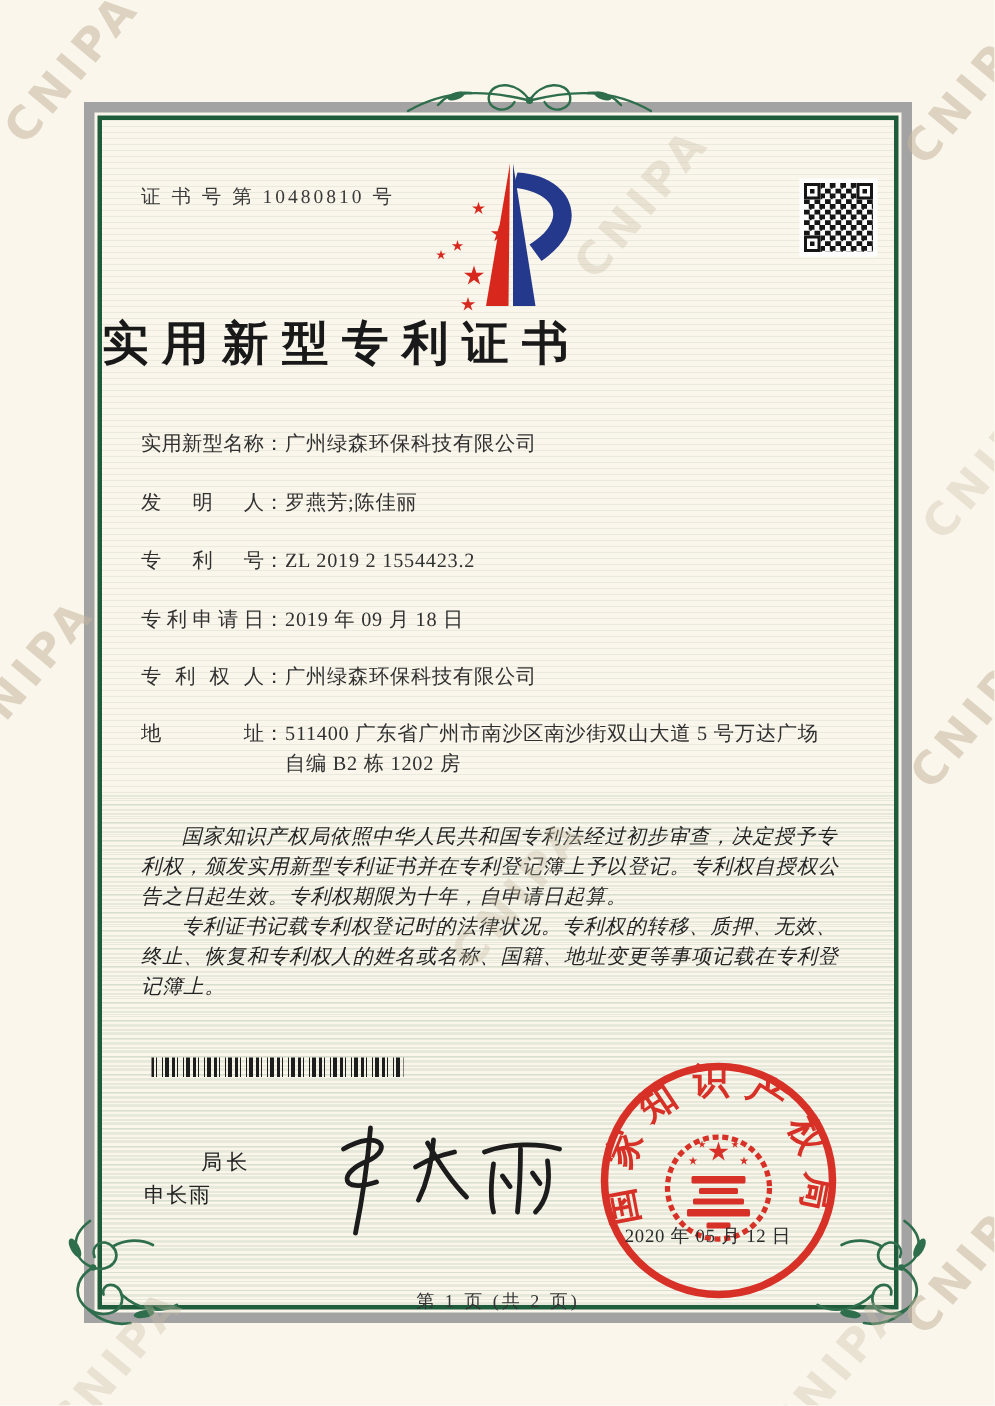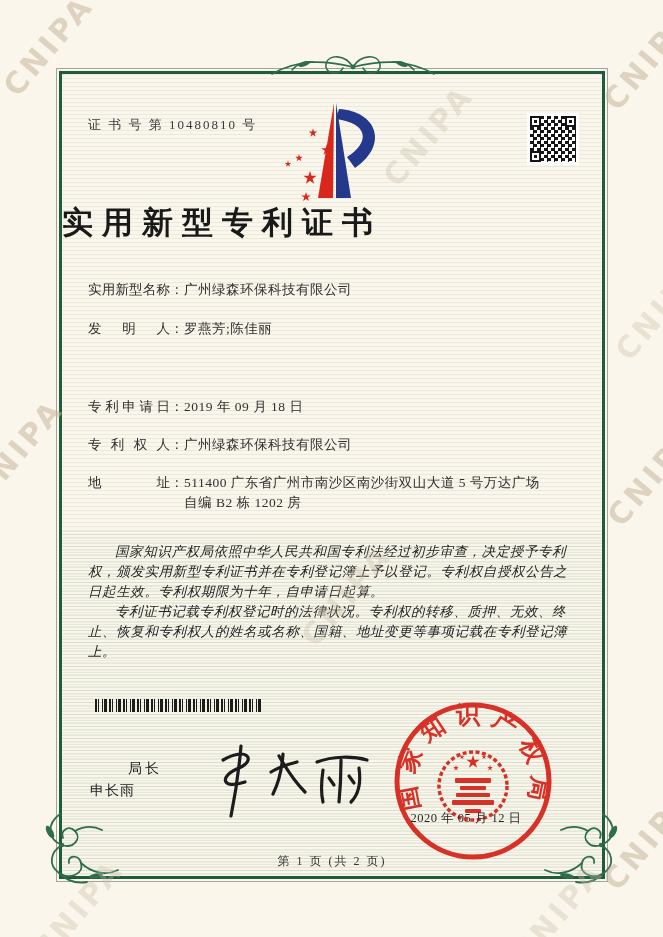--- a/index.html
+++ b/index.html
@@ -15,21 +15,21 @@
     font-family:"DejaVu Sans","Liberation Sans",sans-serif;
     font-weight:bold; font-size:30px; letter-spacing:4px;
     color:rgba(196,182,156,.55);
     transform:rotate(-50deg);
     white-space:nowrap;
   }
   .wm.faint{color:rgba(200,188,165,.35);}
   
   .frame{
     position:absolute; left:56px; top:68px; width:552px; height:814px;
-    border:1px solid #a3a3a3; padding:2px; box-sizing:border-box; z-index:1;
+    border:7px solid #a3a3a3; padding:2px; box-sizing:border-box; z-index:1;
   }
   .frame-inner{
     position:relative; width:100%; height:100%; box-sizing:border-box;
     border:3px solid #1e5c3c;
     background:
       repeating-linear-gradient(180deg, rgba(122,158,126,.13) 0 1px, rgba(0,0,0,0) 1px 4px);
   }
   .wave-strong{
     position:absolute; left:0; right:0; top:57%; bottom:0; z-index:0;
     background:repeating-linear-gradient(180deg, rgba(110,150,115,.14) 0 1px, rgba(0,0,0,0) 1px 3px);
@@ -139,20 +139,23 @@
         <div class="finder f-bl"></div>
       </div>
 
       <div class="title">实用新型专利证书</div>
 
       <div class="frow r1">
         <span class="flabel">实用新型名称</span><span class="fcolon">：</span><span class="fvalue">广州绿森环保科技有限公司</span>
       </div>
       <div class="frow r2">
         <span class="flabel">发明人</span><span class="fcolon">：</span><span class="fvalue">罗燕芳;陈佳丽</span>
+      </div>
+      <div class="frow r3">
+        <span class="flabel">专利号</span><span class="fcolon">：</span><span class="fvalue">ZL 2019 2 1554423.2</span>
       </div>
       <div class="frow r4">
         <span class="flabel">专利申请日</span><span class="fcolon">：</span><span class="fvalue">2019 年 09 月 18 日</span>
       </div>
       <div class="frow r5">
         <span class="flabel">专利权人</span><span class="fcolon">：</span><span class="fvalue">广州绿森环保科技有限公司</span>
       </div>
       <div class="frow r6">
         <span class="flabel">地址</span><span class="fcolon">：</span><span class="fvalue"><span>511400 广东省广州市南沙区南沙街双山大道 5 号万达广场</span><br><span>自编 B2 栋 1202 房</span></span>
       </div>

